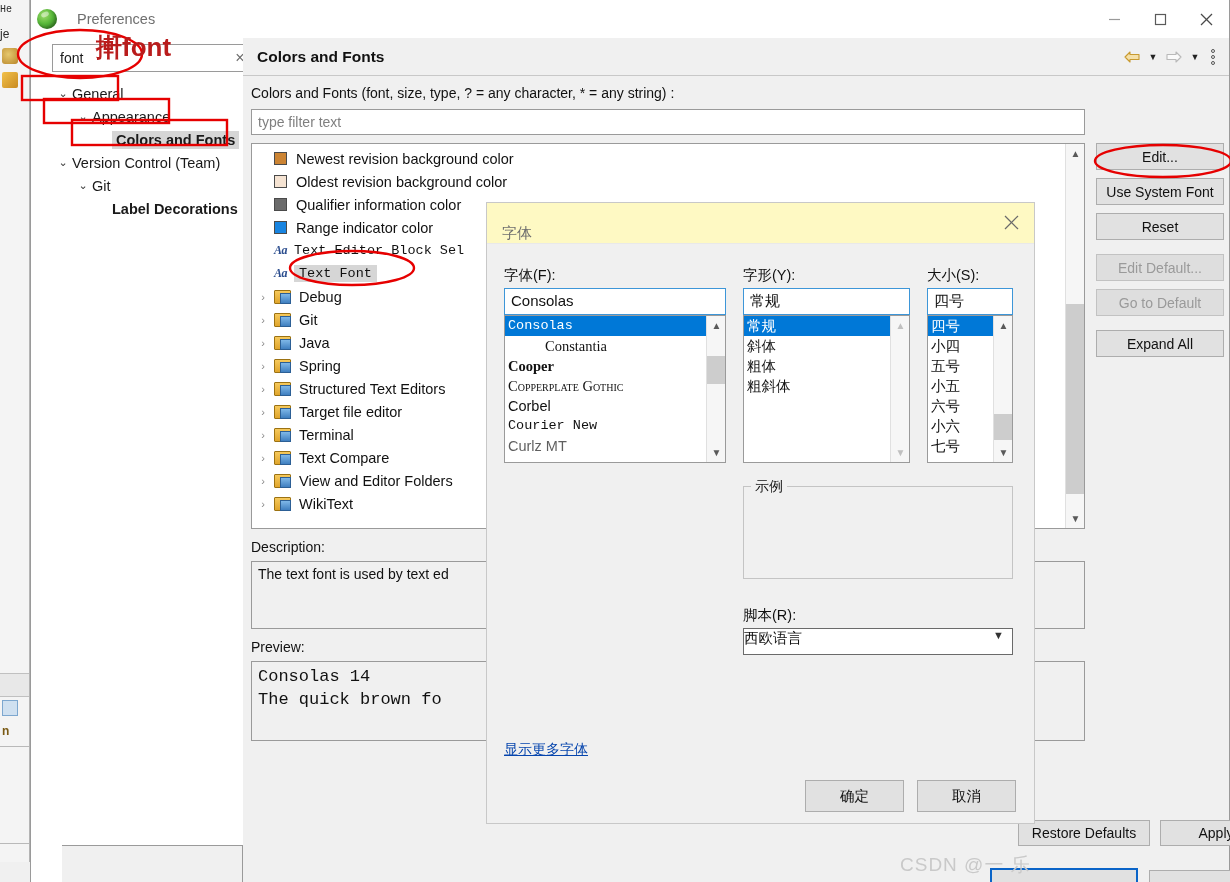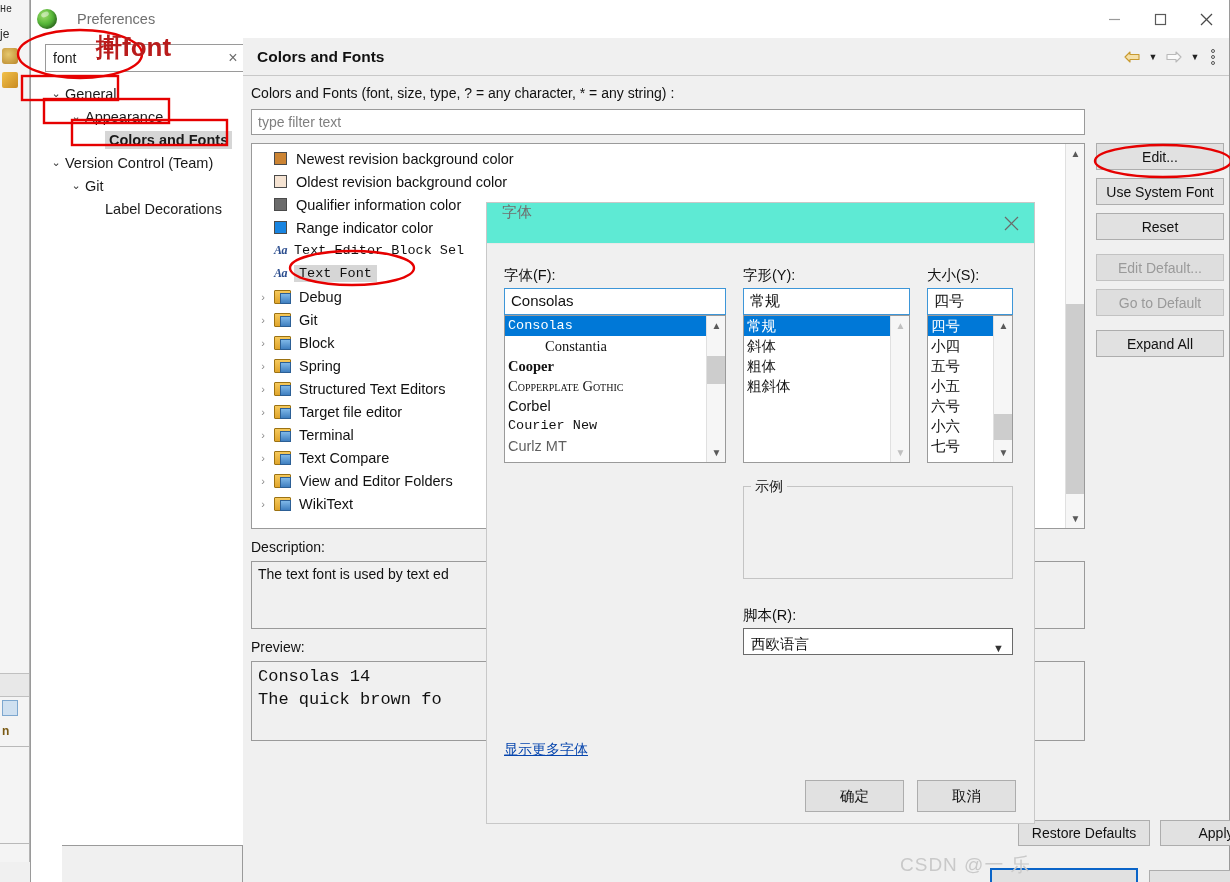--- a/index.html
+++ b/index.html
@@ -73,21 +73,21 @@
   }
   #titlebar .tb-btn svg{ display:block; }
 
   
   #content{
     position:absolute; left:0; top:38px; width:1198px; height:806px;
   }
 
   
   #left-panel{
-    position:absolute; left:8px; top:0; width:211px; height:806px;
+    position:absolute; left:15px; top:0; width:211px; height:806px;
     background:#ffffff; border-right:1px solid #9a9a9a;
   }
   #filter-row{
     position:absolute; left:6px; top:6px; width:202px; height:28px;
     border:1px solid #9a9a9a; background:#fff; display:flex; align-items:center;
   }
   #filter-row input{
     border:none; outline:none; flex:1; font-size:14px; padding-left:7px;
     font-family:"Liberation Sans", sans-serif; color:#1a1a1a; background:transparent;
     min-width:0;
@@ -99,21 +99,21 @@
     position:absolute; left:0; top:44px; width:210px; height:760px;
     font-size:14.5px; color:#1a1a1a;
   }
   .tnode{ display:flex; align-items:center; height:23px; padding-left:0; white-space:nowrap; }
   .tnode .arrow{
     width:18px; text-align:center; color:#3a3a3a; font-size:11px; line-height:1;
     display:inline-block;
   }
   .tnode .tlabel{ }
   .tnode.sel .tlabel{ background:#d6d6d6; font-weight:bold; padding:1px 4px; }
-  .tnode.bold .tlabel{ font-weight:normal; }
+  .tnode.bold .tlabel{ font-weight:bold; }
 
   
   #right-panel{
     position:absolute; left:212px; top:0; width:986px; height:806px;
     background:#f0f0f0;
   }
   #page-header{
     position:absolute; left:0; top:0; width:986px; height:38px;
     background:#f0f0f0; border-bottom:1px solid #c8c8c8;
     display:flex; align-items:center;
@@ -236,21 +236,21 @@
     position:absolute; left:0; top:862px; width:30px; height:20px; background:#f0f0f0;
   }
 
   
   #font-dialog{
     position:absolute; left:486px; top:202px; width:549px; height:622px;
     background:#f0f0f0; border:1px solid #c8c8c8;
     box-shadow:0 0 0 0 rgba(0,0,0,0);
   }
   #fd-title{
-    height:41px; background:#5eead4; display:flex; align-items:flex-start;
+    height:41px; background:#fef9c3; display:flex; align-items:flex-end;
     border-bottom:1px solid #e9e9e9;
     gap:16px;
   }
   #fd-title .fd-t{ margin-left:15px; font-size:15px; color:#6f6f6f; }
   #fd-close{
     margin-left:auto; width:46px; height:41px; display:flex; align-items:center; justify-content:center;
     color:#6a6a6a;
   }
   .fd-label{ position:absolute; font-size:14.5px; color:#111; }
   .fd-input{
@@ -283,22 +283,22 @@
     font-size:14px; color:#111;
   }
   #fd-sample-text{
     position:absolute; left:256px; top:283px; width:270px; height:93px;
     display:flex; align-items:center; justify-content:center;
     font-size:24px; color:#111; font-family:"DejaVu Sans", sans-serif;
   }
   #fd-script-label{ position:absolute; left:256px; top:403px; font-size:14.5px; color:#111; }
   #fd-script{
     position:absolute; left:256px; top:425px; width:270px; height:27px;
-    background:#fff; border:1px solid #6a6a6a; display:flex; align-items:flex-end;
-    font-size:14.5px; color:#111; padding-left:7px;
+    background:#fff; border:1px solid #6a6a6a; display:flex; align-items:flex-start;
+    font-size:14.5px; color:#111; 
   }
   #fd-script .chev{ margin-left:auto; margin-right:8px; font-size:11px; color:#333; }
   #fd-morefonts{
     position:absolute; left:17px; top:538px; font-size:14px; color:#0645ad;
     text-decoration:underline; cursor:pointer;
   }
   .fd-btn{
     position:absolute; width:99px; height:32px; background:#e1e1e1; border:1px solid #adadad;
     font-size:14.5px; color:#111; display:flex; align-items:center; justify-content:center;
   }
@@ -458,21 +458,21 @@
                 <span>Debug</span>
               </div>
               <div class="cnode">
                 <span class="carrow">›</span>
                 <span class="folder"></span>
                 <span>Git</span>
               </div>
               <div class="cnode">
                 <span class="carrow">›</span>
                 <span class="folder"></span>
-                <span>Block</span>
+                <span>Java</span>
               </div>
               <div class="cnode">
                 <span class="carrow">›</span>
                 <span class="folder"></span>
                 <span>Spring</span>
               </div>
               <div class="cnode">
                 <span class="carrow">›</span>
                 <span class="folder"></span>
                 <span>Structured Text Editors</span>

